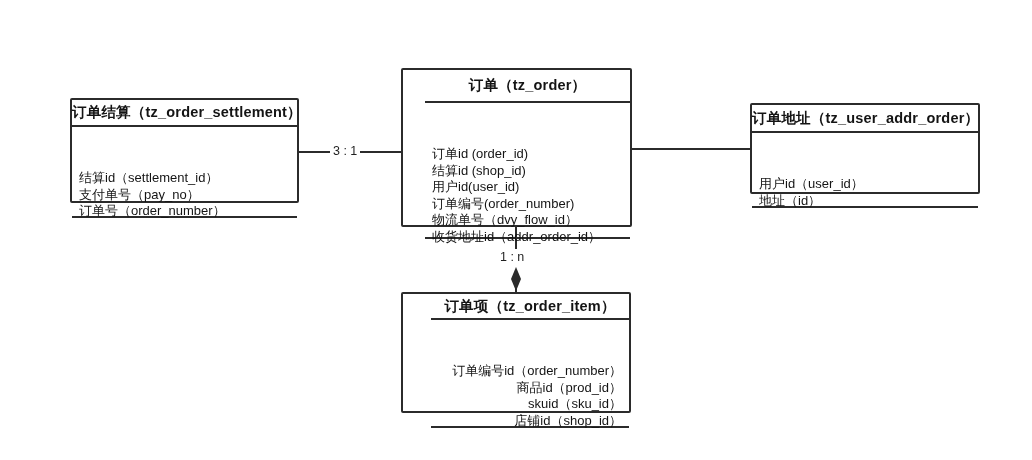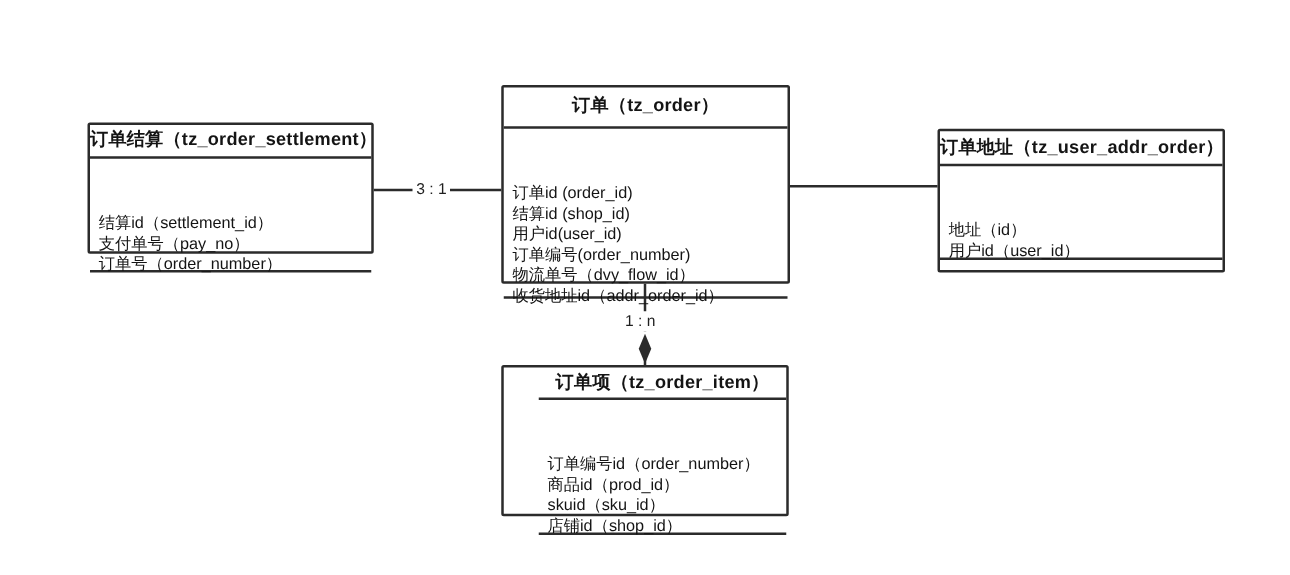--- a/index.html
+++ b/index.html
@@ -55,38 +55,38 @@
     line-height: 16.5px;
     color: #141414;
     white-space: nowrap;
   }
   .entity-foot {
     box-sizing: border-box;
     width: 100%;
   }
 
   
-  #entity-order            { left: 401px; top: 68px;  width: 231px; height: 159px; }
+  #entity-order            { left: 401px; top: 68px;  width: 231px; height: 159px; padding-left: 22px; }
   #entity-order .entity-title  { height: 33px; line-height: 31px; }
   #entity-order .entity-fields { height: 96px; }
   #entity-order .entity-foot   { height: 26px; }
 
   #entity-settlement       { left: 70px;  top: 98px;  width: 229px; height: 105px; }
   #entity-settlement .entity-title  { height: 27px; line-height: 25px; }
   #entity-settlement .entity-fields { height: 51px; }
   #entity-settlement .entity-foot   { height: 23px; }
 
-  #entity-addr             { left: 750px; top: 103px; width: 230px; height: 115px; }
+  #entity-addr             { left: 750px; top: 103px; width: 230px; height: 91px; }
   #entity-addr .entity-title  { height: 28px; line-height: 26px; }
   #entity-addr .entity-fields { height: 35px; }
   #entity-addr .entity-foot   { height: 24px; }
 
   #entity-item             { left: 401px; top: 292px; width: 230px; height: 121px; padding-left: 28px; }
   #entity-item .entity-title  { height: 26px; line-height: 24px; }
-  #entity-item .entity-fields { height: 68px; }
+  #entity-item .entity-fields { height: 68px; text-align: right; }
   #entity-item .entity-foot   { height: 23px; }
 
   
   .edge {
     position: absolute;
     background: #2b2b2b;
   }
   .edge-h { height: 2px; }
   .edge-v { width: 2px; }
 
@@ -159,22 +159,22 @@
       <div class="field">订单编号(order_number)</div>
       <div class="field">物流单号（dvy_flow_id）</div>
       <div class="field">收货地址id（addr_order_id）</div>
     </div>
     <div class="entity-foot"></div>
   </div>
 
   <div class="entity" id="entity-addr">
     <div class="entity-title">订单地址（tz_user_addr_order）</div>
     <div class="entity-fields">
+      <div class="field">用户id（user_id）</div>
       <div class="field">地址（id）</div>
-      <div class="field">用户id（user_id）</div>
     </div>
     <div class="entity-foot"></div>
   </div>
 
   <div class="entity" id="entity-item">
     <div class="entity-title">订单项（tz_order_item）</div>
     <div class="entity-fields">
       <div class="field">订单编号id（order_number）</div>
       <div class="field">商品id（prod_id）</div>
       <div class="field">skuid（sku_id）</div>

